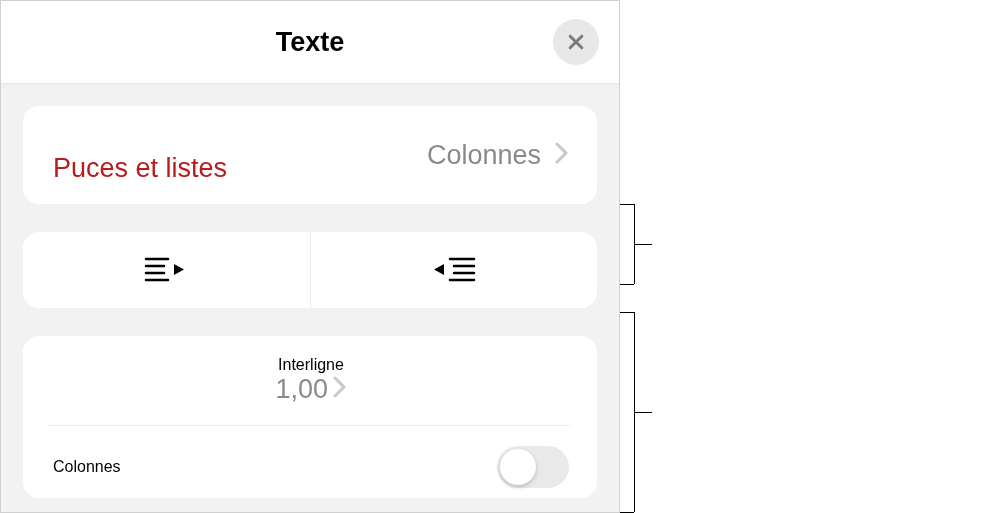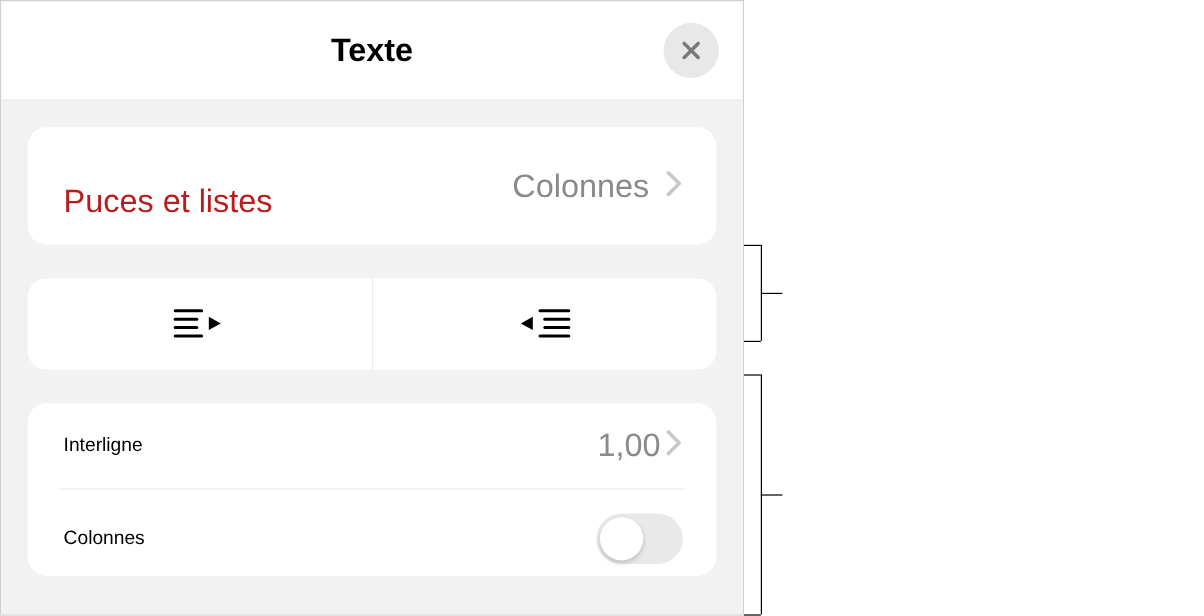--- a/index.html
+++ b/index.html
@@ -151,20 +151,21 @@
     .row-inner {
       display: flex;
       align-items: center;
       justify-content: space-between;
       padding: 20px 2px 20px 4px;
       min-height: 70px;
       margin: 0 26px;
     }
     .row-inner.bordered {
       border-bottom: 1px solid #ececec;
+      flex-direction: column;
     }
   </style>
 </head>
 <body>
 
 <div class="panel">
 
   <div class="header">
     <div class="title">Texte</div>
     <div class="close-btn">

